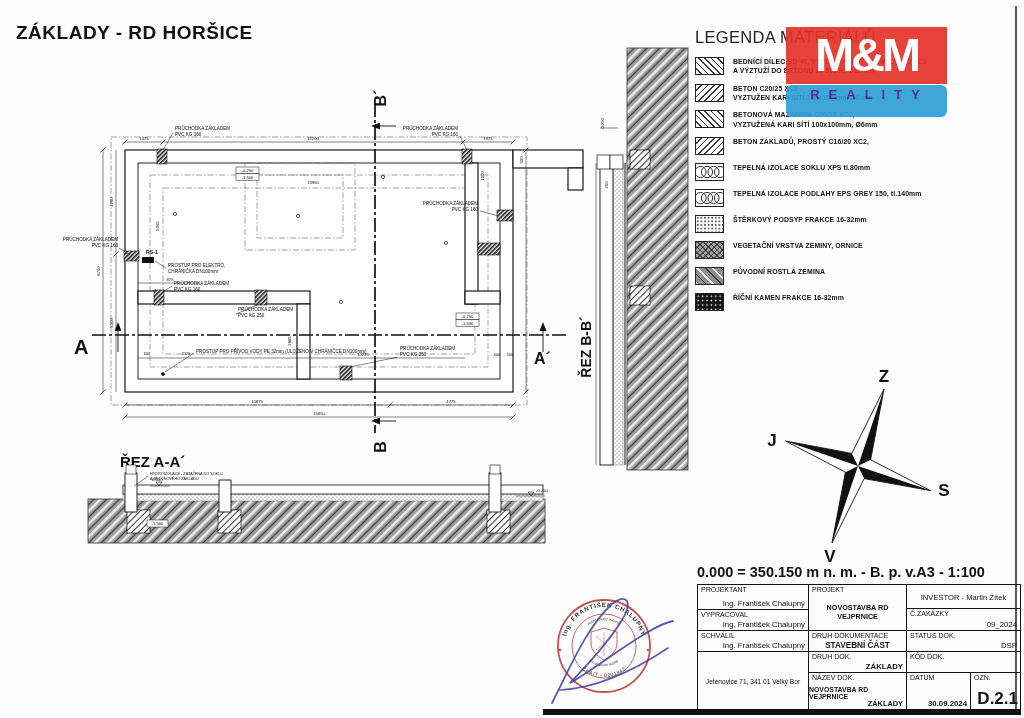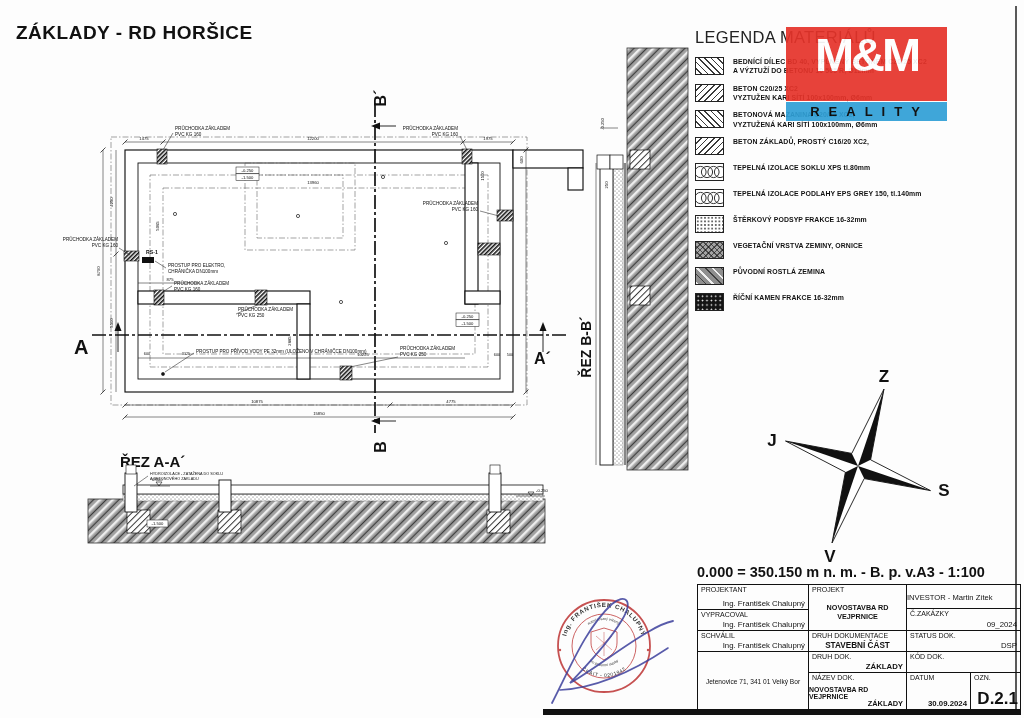--- a/index.html
+++ b/index.html
@@ -43,24 +43,24 @@
   .sw-dots{background-image:radial-gradient(circle,#555 .6px,transparent .95px);background-size:3.6px 3.6px;}
   .sw-topsoil{background-color:#a3a3a3;background-image:
       repeating-linear-gradient(45deg,rgba(20,20,20,.6) 0 1px,transparent 1px 4px),
       repeating-linear-gradient(135deg,rgba(20,20,20,.6) 0 1px,transparent 1px 4px);}
   .sw-soil{background-image:repeating-linear-gradient(45deg,#f0f0f0 0 1.8px,#8f8f8f 1.8px 6.4px,#3f3f3f 6.4px 7.4px,#8f8f8f 7.4px 11px);}
   .sw-stones{background-color:#141414;background-image:radial-gradient(circle,#fff .7px,transparent 1px);background-size:4.4px 4.4px;}
   .ltext{font-size:6.9px;font-weight:bold;line-height:1.35;letter-spacing:.1px;}
 
   
   .logo{left:786px;top:27px;width:161px;opacity:.92;}
-  .logo-red{height:74px;background:#e6332a;color:#fff;text-align:center;
+  .logo-red{height:57px;background:#e6332a;color:#fff;text-align:center;
             font-weight:900;font-size:47px;line-height:56px;letter-spacing:-3px;}
-  .logo-blue{height:19px;background:#2f9fd6;color:#000000;text-align:center;margin-top:1px;
-             font-weight:bold;font-size:13px;line-height:19px;letter-spacing:9px;padding-left:6px;box-sizing:border-box;}
+  .logo-blue{height:32px;background:#2f9fd6;color:#4c1d95;text-align:center;margin-top:1px;
+             font-weight:bold;font-size:13px;line-height:19px;letter-spacing:9px;padding-left:6px;box-sizing:border-box;border-radius:6px;}
 
   
   .footer-line{left:697px;top:564px;width:318px;display:flex;justify-content:flex-start;
                font-size:14.5px;font-weight:bold;}
   .tb{left:697px;top:584px;width:322px;height:126px;border:1.6px solid #111;font-size:8px;}
   .cell{position:absolute;box-sizing:border-box;border-right:1px solid #111;border-bottom:1px solid #111;
         padding:1px 3px;overflow:hidden;}
   .cl{font-size:7px;}
   .cv{position:absolute;right:3px;bottom:1px;font-size:7.8px;}
   .cvc{position:absolute;left:0;right:0;text-align:center;font-size:7.2px;font-weight:bold;}
@@ -465,21 +465,21 @@
       <div class="cl">DRUH DOK.</div>
       <div class="cv" style="font-weight:bold;">ZÁKLADY</div>
     </div>
     <div class="cell" style="left:111px;top:88px;width:98px;height:36px;border-bottom:none;">
       <div class="cl">NÁZEV DOK.</div>
       <div style="position:absolute;right:3px;bottom:9px;font-size:6.9px;font-weight:bold;">NOVOSTAVBA RD VEJPRNICE</div>
       <div style="position:absolute;right:3px;bottom:1px;font-size:7.4px;font-weight:bold;">ZÁKLADY</div>
     </div>
 
     <div class="cell" style="left:209px;top:0;width:113px;height:24px;border-right:none;">
-      <div style="position:absolute;left:0;right:0;top:50%;transform:translateY(-50%);text-align:left;font-size:7.6px;">INVESTOR - Martin Zítek</div>
+      <div style="position:absolute;left:0;right:0;top:50%;transform:translateY(-50%);text-align:center;font-size:7.6px;">INVESTOR - Martin Zítek</div>
     </div>
     <div class="cell" style="left:209px;top:24px;width:113px;height:22px;border-right:none;">
       <div class="cl">Č.ZAKÁZKY</div>
       <div class="cv">09_2024</div>
     </div>
     <div class="cell" style="left:209px;top:46px;width:113px;height:21px;border-right:none;">
       <div class="cl">STATUS DOK.</div>
       <div class="cv">DSP</div>
     </div>
     <div class="cell" style="left:209px;top:67px;width:113px;height:21px;border-right:none;">

